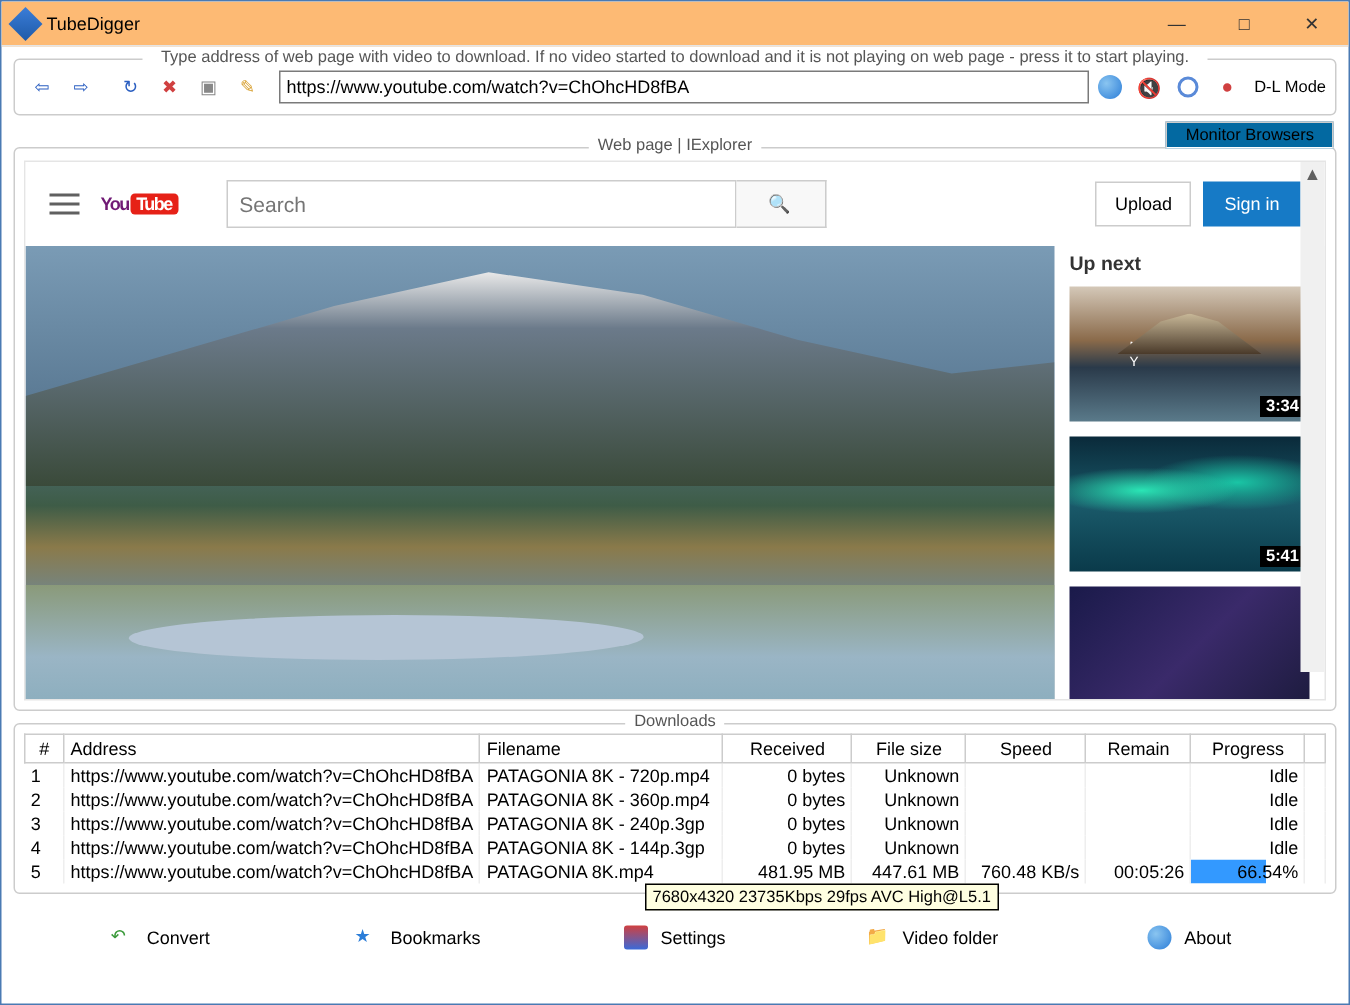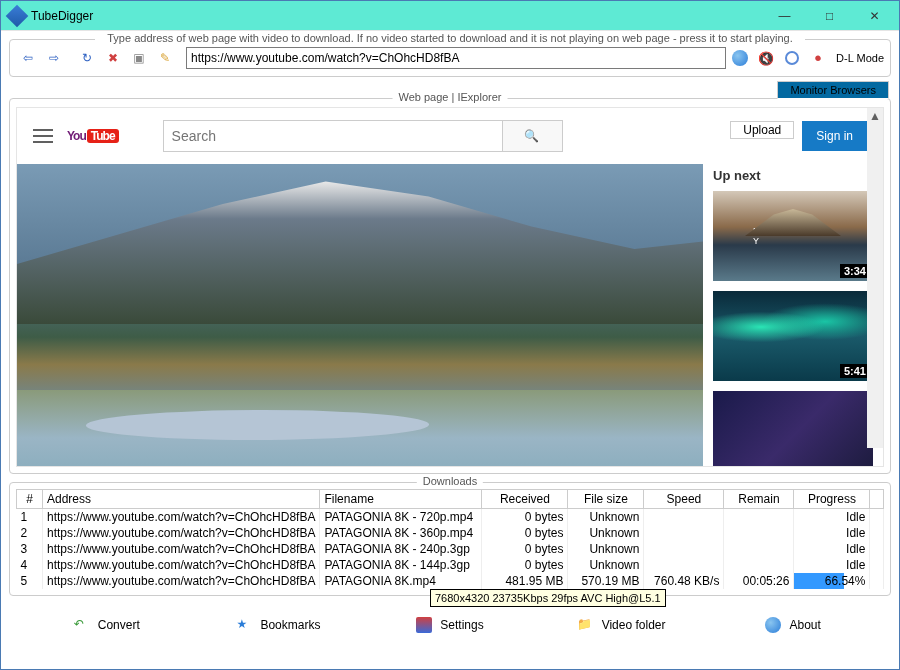--- a/index.html
+++ b/index.html
@@ -1,17 +1,17 @@
 <!DOCTYPE html>
 <html><head>
 <meta charset="utf-8">
 <style>
 *{box-sizing:border-box;margin:0;padding:0;font-family:"Segoe UI",Tahoma,sans-serif;font-size:12px}
 body{background:#fff;width:900px;height:670px;overflow:hidden;border:1px solid #4a7ab3}
-.titlebar{height:30px;display:flex;align-items:center;padding:0 2px;background:#5eead4;border-bottom:1px solid #e5e5e5}
+.titlebar{height:30px;display:flex;align-items:center;padding:0 2px;background:#fdba74;border-bottom:1px solid #e5e5e5}
 .titlebar .app-icon{width:16px;height:16px;margin:0 6px;background:linear-gradient(135deg,#3b7dd8,#1e5aa8);transform:rotate(45deg)}
 .titlebar .title{flex:1;font-size:12px}
 .titlebar .winbtn{width:45px;height:30px;display:flex;align-items:center;justify-content:center;color:#333}
 .content{padding:8px}
 .addr-group{border:1px solid #ccc;border-radius:4px;padding:6px;position:relative;margin-bottom:4px}
 .addr-group .legend{position:absolute;top:-8px;left:85px;right:85px;background:#fff;text-align:center;font-size:11px;color:#555;padding:0 4px}
 .addr-row{display:flex;align-items:center;gap:2px}
 .tbtn{width:24px;height:24px;display:flex;align-items:center;justify-content:center;border:1px solid transparent;border-radius:2px}
 .url-input{flex:1;height:22px;border:1px solid #7a7a7a;padding:0 4px;font-size:12px}
 .dlmode{margin-left:4px;font-size:11px}
@@ -19,25 +19,25 @@
 .monitor-tab span{border:1px solid #ccc;border-bottom:1px solid #fff;padding:2px 12px;font-size:11px;background:#0369a1;position:relative;z-index:2}
 .web-group{border:1px solid #ccc;border-radius:4px;padding:8px 6px 6px;position:relative}
 .web-group .legend{position:absolute;top:-8px;left:50%;transform:translateX(-50%);background:#fff;padding:0 6px;font-size:11px;color:#555}
 .yt-frame{background:#fff;border:1px solid #e5e5e5;height:360px;overflow:hidden;position:relative}
 .yt-top{height:56px;display:flex;align-items:center;padding:0 16px;gap:14px;background:#fff}
 .hamburger{width:20px;height:14px;display:flex;flex-direction:column;justify-content:space-between}
 .hamburger span{height:2px;background:#606060}
 .yt-logo{display:flex;align-items:center;font-weight:bold;font-size:18px}
 .yt-logo .you{color:#701a75;letter-spacing:-1px}
 .yt-logo .tube{background:#e62117;color:#fff;padding:0 4px;border-radius:3px;margin-left:1px;letter-spacing:-1px}
-.yt-search{flex:1;display:flex;max-width:400px;margin-left:30px}
+.yt-search{flex:1;display:flex;max-width:400px;margin-left:18px}
 .yt-search input{flex:1;height:32px;border:1px solid #ccc;padding:0 8px;font-size:14px;color:#999}
 .yt-search button{width:60px;height:32px;border:1px solid #ccc;border-left:none;background:#f8f8f8;display:flex;align-items:center;justify-content:center}
 .yt-right{margin-left:auto;display:flex;gap:8px}
-.yt-upload{height:18px;padding:0 12px;border:1px solid #ccc;background:#fff;font-size:12px}
+.yt-upload{height:30px;padding:0 12px;border:1px solid #ccc;background:#fff;font-size:12px}
 .yt-signin{height:30px;padding:0 14px;border:none;background:#167ac6;color:#fff;font-size:12px;font-weight:normal}
 .yt-body{display:flex;height:346px}
 .video-main{flex:1;background:linear-gradient(to bottom,#7a9bb5 0%,#5b7a94 30%,#3e5c47 50%,#8a7a4a 58%,#6b8a9a 70%,#7a9aaa 100%);position:relative;overflow:hidden}
 .mountain{position:absolute;top:10px;left:0;right:0;height:150px;background:linear-gradient(to top,#3a4a3a,#6b7a8a 70%,#e8e8e8 95%);clip-path:polygon(0 100%,0 60%,15% 40%,30% 20%,45% 5%,60% 15%,75% 35%,90% 50%,100% 45%,100% 100%)}
 .river{position:absolute;bottom:0;left:0;right:0;height:120px;background:linear-gradient(to bottom,#8a9a7a 0%,#9ab5c5 40%,#7aa5b5 100%)}
 .river::before{content:"";position:absolute;top:20px;left:10%;width:50%;height:30px;background:#b5c5d5;border-radius:50%;transform:skewX(-20deg)}
 .sidebar{width:180px;padding:0 10px;overflow:hidden}
 .upnext{font-weight:bold;font-size:13px;margin:4px 0 8px;color:#333}
 .thumb{width:160px;height:90px;margin-bottom:10px;position:relative;background:#333}
 .thumb1{background:linear-gradient(to bottom,#d4c8b8 0%,#8a6a4a 40%,#2a3a4a 60%,#5a7a8a 100%)}
@@ -249,21 +249,21 @@
             <td class="r"></td>
             <td class="c"></td>
             <td class="c progress-cell"><div class="progress-bar" style="width:0%"></div><span class="progress-text">Idle</span></td>
             <td></td>
           </tr>
           <tr>
             <td>5</td>
             <td>https://www.youtube.com/watch?v=ChOhcHD8fBA</td>
             <td>PATAGONIA 8K.mp4</td>
             <td class="c">481.95 MB</td>
-            <td class="c">570.19 MB</td>
+            <td class="c">447.61 MB</td>
             <td class="r">760.48 KB/s</td>
             <td class="c">00:05:26</td>
             <td class="c progress-cell"><div class="progress-bar" style="width:66.54%"></div><span class="progress-text">66.54%</span></td>
             <td></td>
           </tr>
         </tbody>
     </table>
   </div>
 </div>
 

